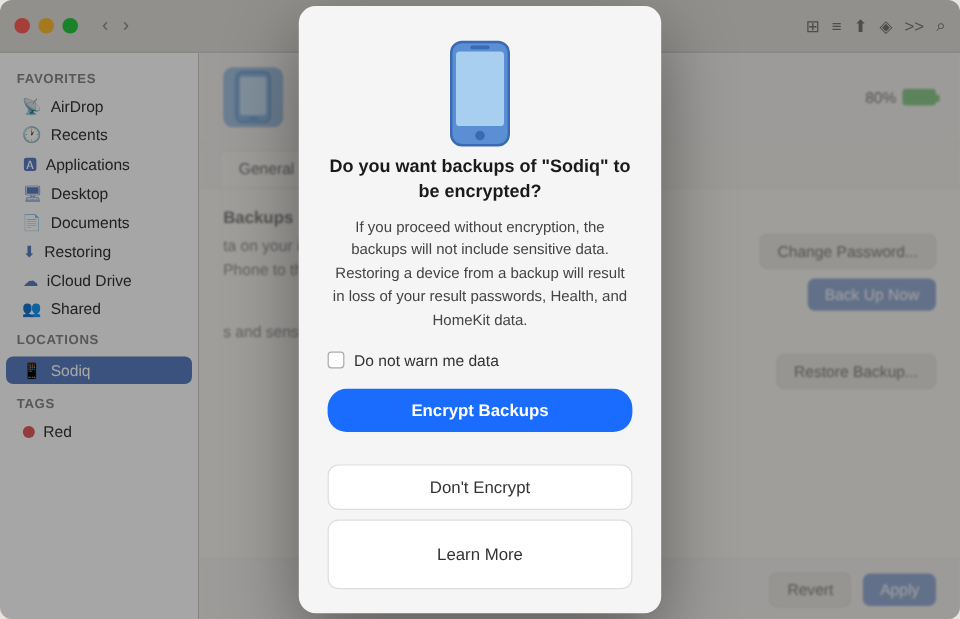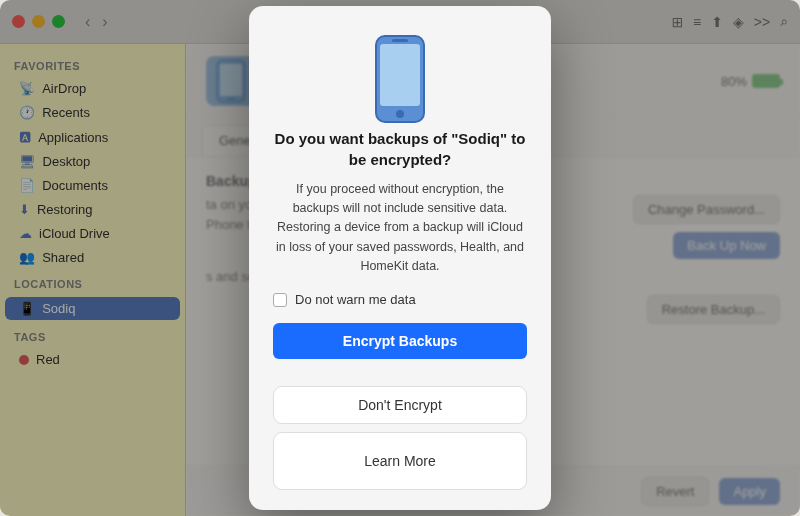--- a/index.html
+++ b/index.html
@@ -82,22 +82,22 @@
 
     
     .content-area {
       display: flex;
       flex: 1;
       overflow: hidden;
     }
 
     
     .sidebar {
-      width: 186px;
-      background: #fef9c3;
+      width: 166px;
+      background: #ffffff;
       border-right: 1px solid #ccc;
       padding: 8px 0;
       flex-shrink: 0;
     }
     .sidebar-section-label {
       font-size: 11px;
       font-weight: 700;
       color: #888;
       padding: 8px 14px 4px;
       text-transform: uppercase;
@@ -329,21 +329,21 @@
     }
     .modal-checkbox-label {
       font-size: 13px;
       color: #333;
     }
 
     .modal-btn-primary {
       width: 100%;
       background: #1a6cff;
       border: none;
-      border-radius: 6px;
+      border-radius: 16px;
       padding: 10px;
       font-size: 14px;
       font-weight: 600;
       color: white;
       cursor: pointer;
       margin-bottom: 8px;
     }
 
     .modal-btn-secondary {
       width: 100%;
@@ -526,21 +526,21 @@
       <div>
         <svg class="iphone-svg" viewBox="0 0 56 90" fill="none" xmlns="http://www.w3.org/2000/svg">
           <rect x="4" y="2" width="48" height="86" rx="9" fill="#5a8fd4" stroke="#3a6ab4" stroke-width="2"></rect>
           <rect x="8" y="10" width="40" height="62" rx="3" fill="#a8cef0"></rect>
           <rect x="20" y="5" width="16" height="3" rx="1.5" fill="#3a6ab4"></rect>
           <circle cx="28" cy="80" r="4" fill="#3a6ab4"></circle>
         </svg>
       </div>
 
       <div class="modal-title">Do you want backups of "Sodiq" to be encrypted?</div>
-      <div class="modal-body">If you proceed without encryption, the backups will not include sensitive data. Restoring a device from a backup will iCloud in loss of your saved passwords, Health, and HomeKit data.</div>
+      <div class="modal-body">If you proceed without encryption, the backups will not include sensitive data. Restoring a device from a backup will result in loss of your result passwords, Health, and HomeKit data.</div>
 
       <div class="modal-checkbox-row">
         <div class="modal-checkbox"></div>
         <span class="modal-checkbox-label">Do not warn me data</span>
       </div>
 
       <button class="modal-btn-primary">Encrypt Backups</button>
       <button class="modal-btn-secondary">Don't Encrypt</button>
       <button class="modal-btn-tertiary">Learn More</button>
     </div>

